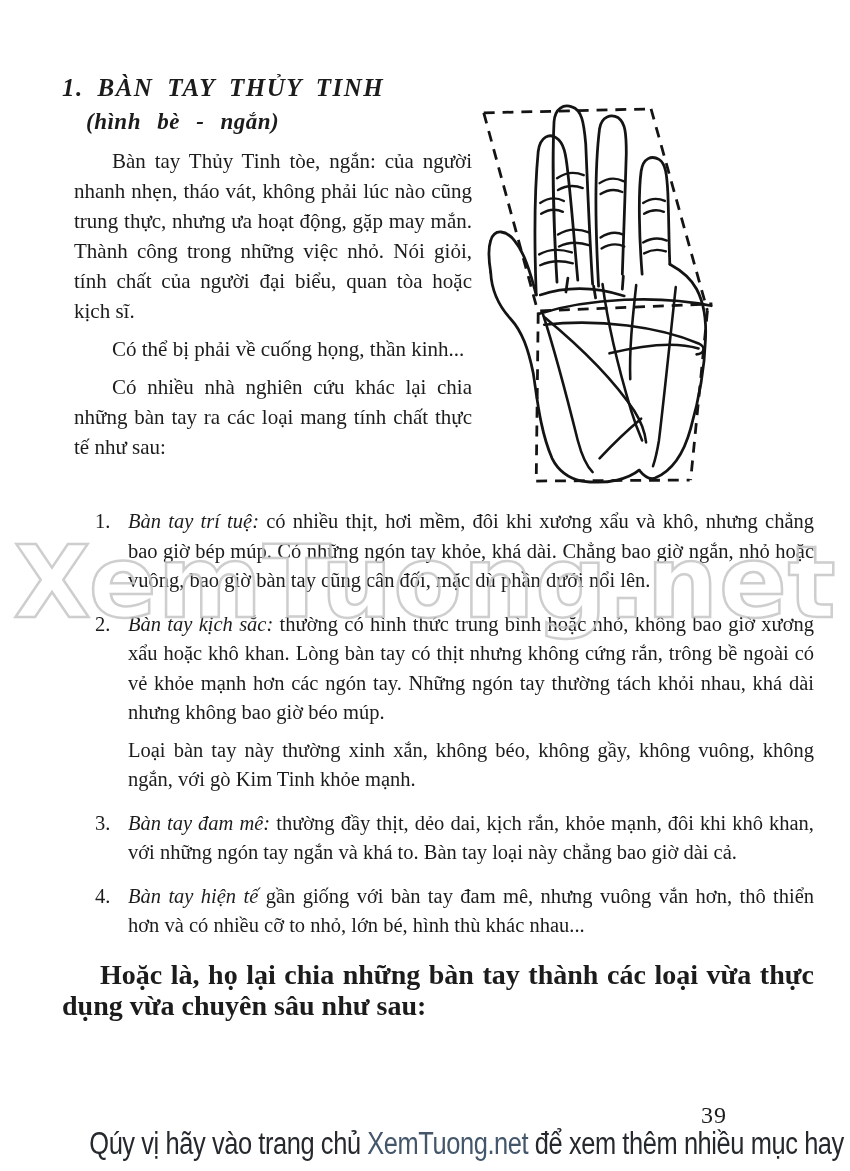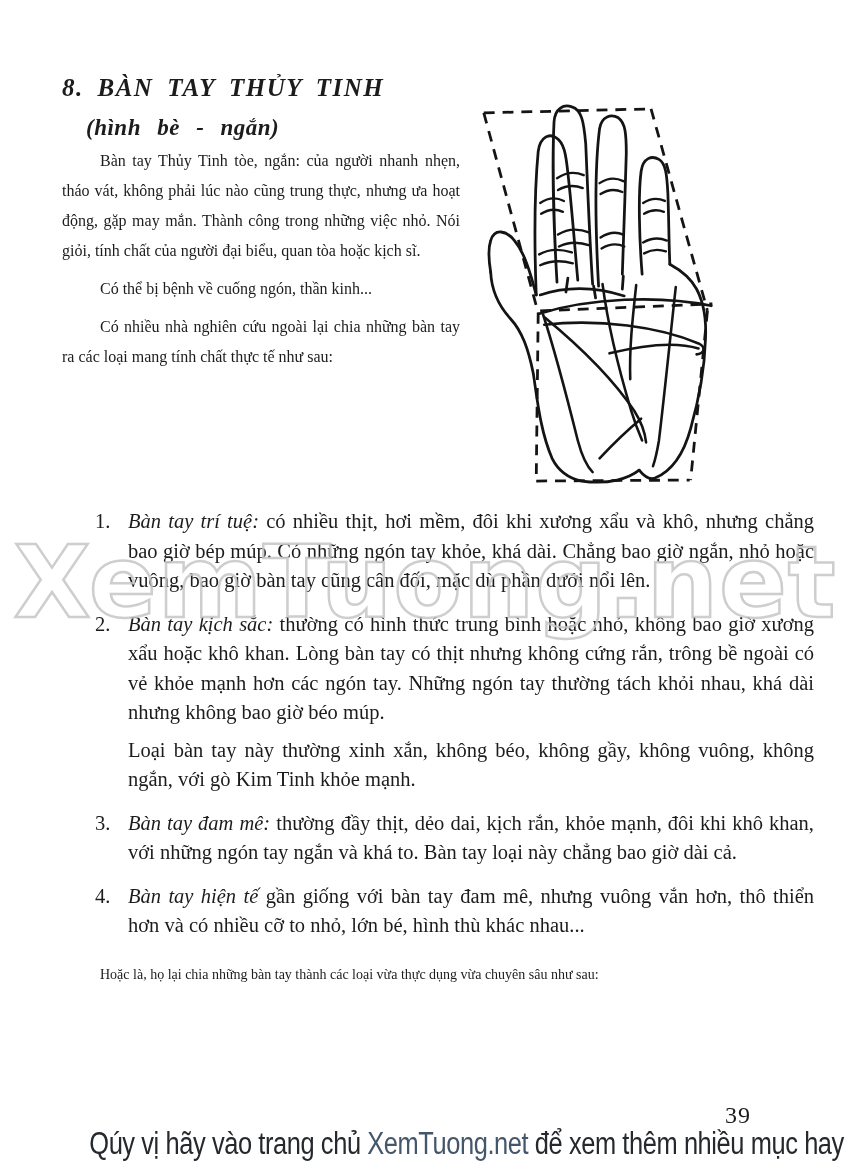--- a/index.html
+++ b/index.html
@@ -19,65 +19,65 @@
     font-family:"Liberation Serif","DejaVu Serif",serif;
     color:var(--text);
   }
 
   
   .heading{position:absolute;left:62px;top:74px;width:420px;font-style:italic;}
   .heading .title{
     font-size:25px;font-weight:600;letter-spacing:1.5px;word-spacing:6px;
   }
   .heading .subtitle{
-    margin-top:13px;margin-left:24px;
+    margin-top:7px;margin-left:24px;
     font-size:23px;font-weight:700;word-spacing:10px;letter-spacing:.5px;
   }
 
   
   .intro{
-    position:absolute;left:62px;top:146px;width:398px;
-    font-size:16px;line-height:30px;text-align:justify;
+    position:absolute;left:74px;top:146px;width:398px;
+    font-size:21px;line-height:30px;text-align:justify;
   }
   .intro p{text-indent:38px;margin-bottom:8px;}
 
   
   .figure{position:absolute;left:461px;top:84px;width:386px;height:416px;}
   .figure svg{width:100%;height:100%;}
 
   
   .main-list{
     position:absolute;left:62px;top:507px;width:752px;
     font-size:20.5px;line-height:29.5px;text-align:justify;
   }
   .item{position:relative;padding-left:66px;margin-bottom:14px;}
   .item .num{position:absolute;left:33px;top:0;}
   .item .lead{font-style:italic;}
   .item p+p{margin-top:8px;}
   .closing{
     margin-top:18px;padding-left:0;
-    font-size:14px;line-height:31px;text-align:justify;
+    font-size:28px;line-height:31px;text-align:justify;font-weight:bold;
   }
   .closing .indent{text-indent:38px;display:block;}
 
   
   .watermark{
     position:absolute;left:50%;top:524px;transform:translateX(-50%);
     z-index:3;pointer-events:none;
     font-family:"DejaVu Sans",sans-serif;font-weight:700;
     font-size:100px;letter-spacing:1px;white-space:nowrap;
     color:transparent;
     -webkit-text-stroke:2.5px var(--watermark_outline);
     opacity:.85;
   }
 
   
   .page-number{
     position:absolute;left:701px;top:1102px;
-    font-size:24px;letter-spacing:1px;margin-left:24px;
+    font-size:24px;letter-spacing:1px;
   }
   .footer{
     position:absolute;left:0;top:1126px;width:850px;
     text-align:center;
     font-family:"Liberation Sans","DejaVu Sans",sans-serif;
     color:var(--footer_text);
   }
   .footer .squeeze{
     display:inline-block;transform:scaleX(.82);transform-origin:center;
     font-size:31px;font-weight:500;letter-spacing:-.5px;white-space:nowrap;
@@ -89,28 +89,28 @@
 </head>
 <body>
 
 <div class="page">
 
   <div class="watermark">XemTuong.net</div>
 
   <div class="text-layer">
 
     <div class="heading">
-      <div class="title">8. BÀN TAY THỦY TINH</div>
+      <div class="title">1. BÀN TAY THỦY TINH</div>
       <div class="subtitle">(hình bè - ngắn)</div>
     </div>
 
     <div class="intro">
       <p>Bàn tay Thủy Tinh tòe, ngắn: của người nhanh nhẹn, tháo vát, không phải lúc nào cũng trung thực, nhưng ưa hoạt động, gặp may mắn. Thành công trong những việc nhỏ. Nói giỏi, tính chất của người đại biểu, quan tòa hoặc kịch sĩ.</p>
-      <p>Có thể bị bệnh về cuống ngón, thần kinh...</p>
-      <p>Có nhiều nhà nghiên cứu ngoài lại chia những bàn tay ra các loại mang tính chất thực tế như sau:</p>
+      <p>Có thể bị phải về cuống họng, thần kinh...</p>
+      <p>Có nhiều nhà nghiên cứu khác lại chia những bàn tay ra các loại mang tính chất thực tế như sau:</p>
     </div>
 
     <div class="figure">
       <svg viewBox="0 0 390 420" fill="none" xmlns="http://www.w3.org/2000/svg">
 
         <g stroke="#141414" stroke-width="2.8" stroke-dasharray="11 8">
           <path d="M23,29 L192,25"></path>
           <path d="M23,29 L78,231"></path>
           <path d="M192,25 L249,229"></path>
           <path d="M80,229 L254,222"></path>

